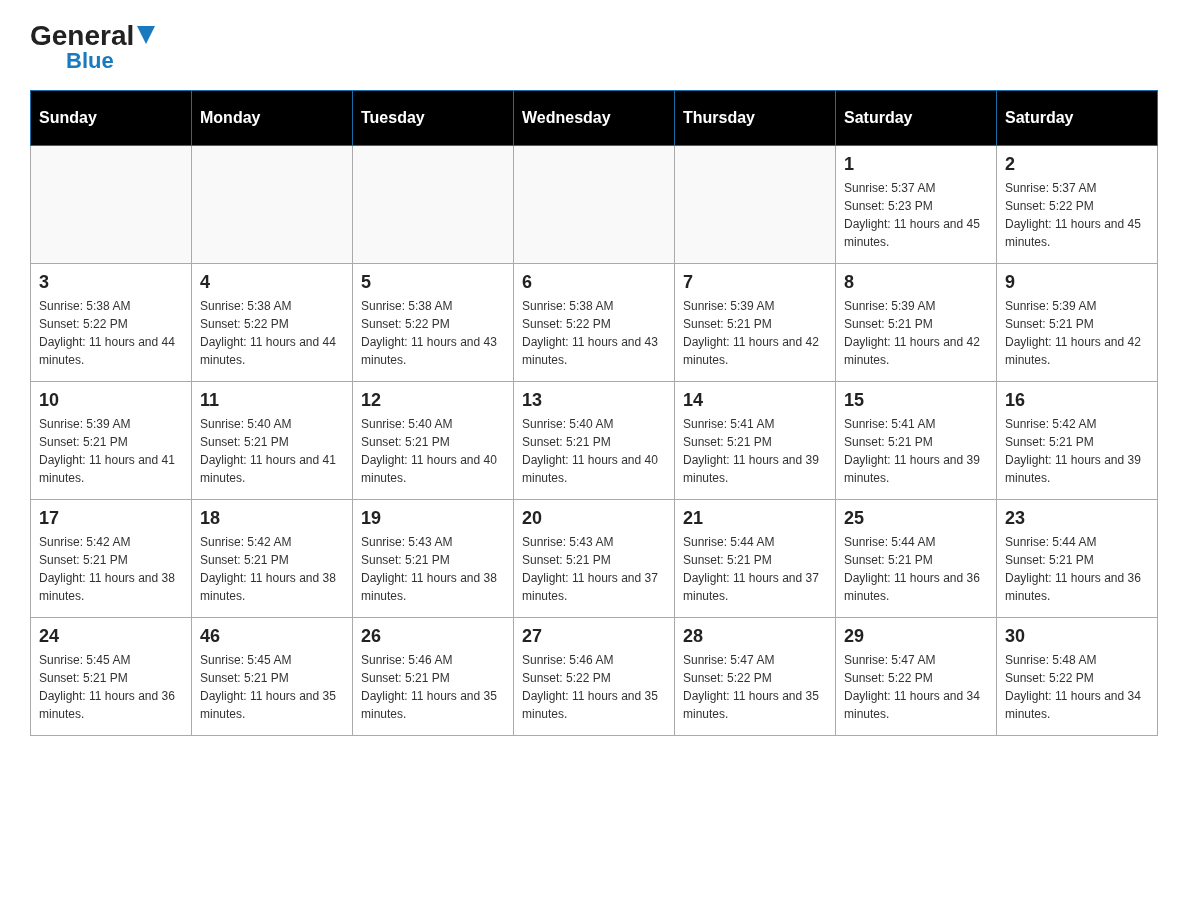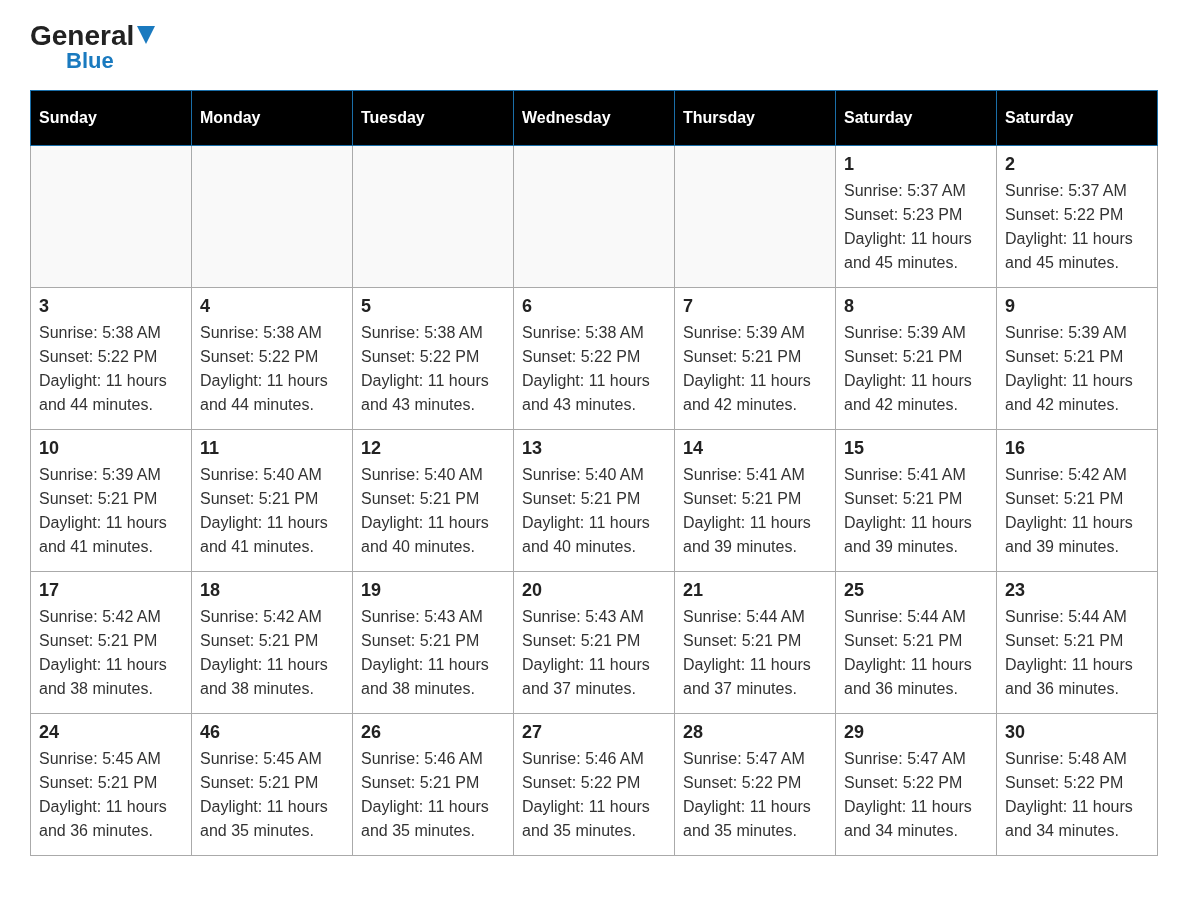--- a/index.html
+++ b/index.html
@@ -65,21 +65,21 @@
       background: #f9f9f9;
     }
     .day-number {
       font-size: 18px;
       font-weight: bold;
       color: #222;
       display: block;
       margin-bottom: 4px;
     }
     .day-info {
-      font-size: 16px;
+      font-size: 12px;
       color: #333;
       line-height: 1.5;
     }
     .logo-row {
       display: flex;
       align-items: center;
     }
   </style>
 </head>
 <body>

